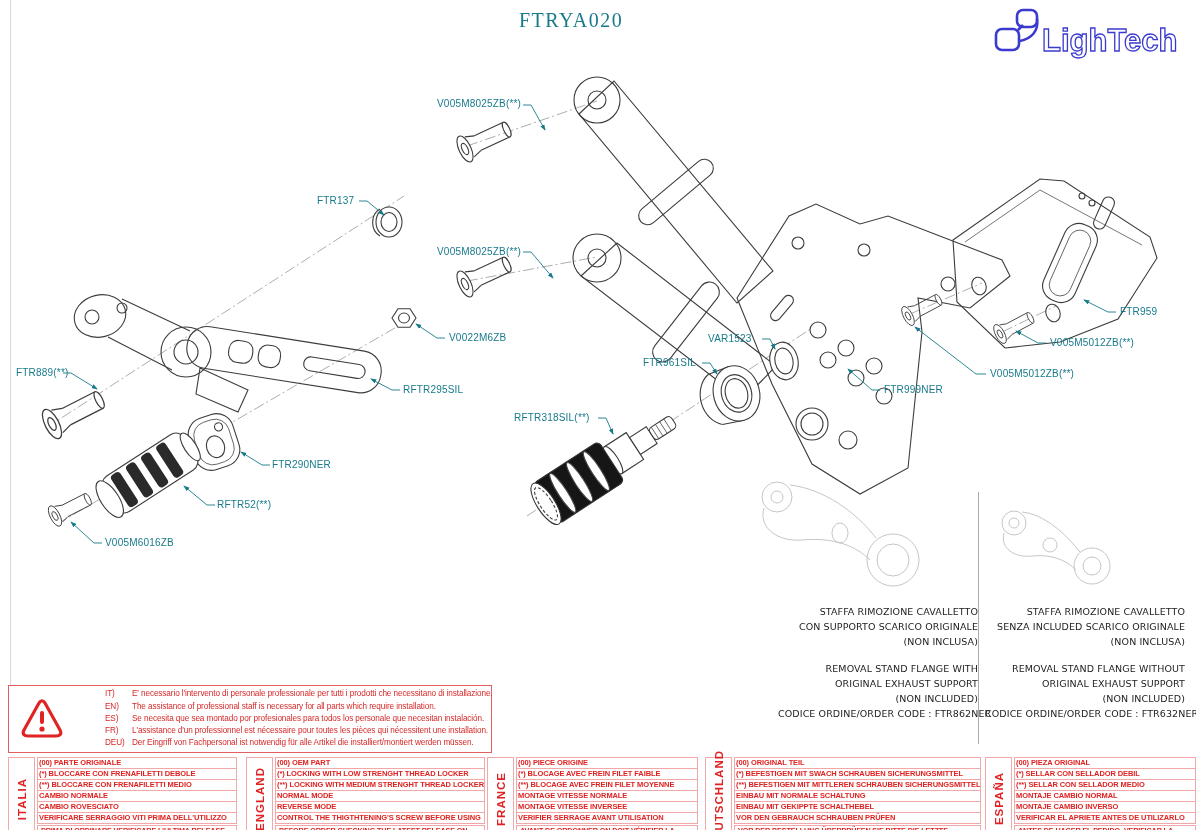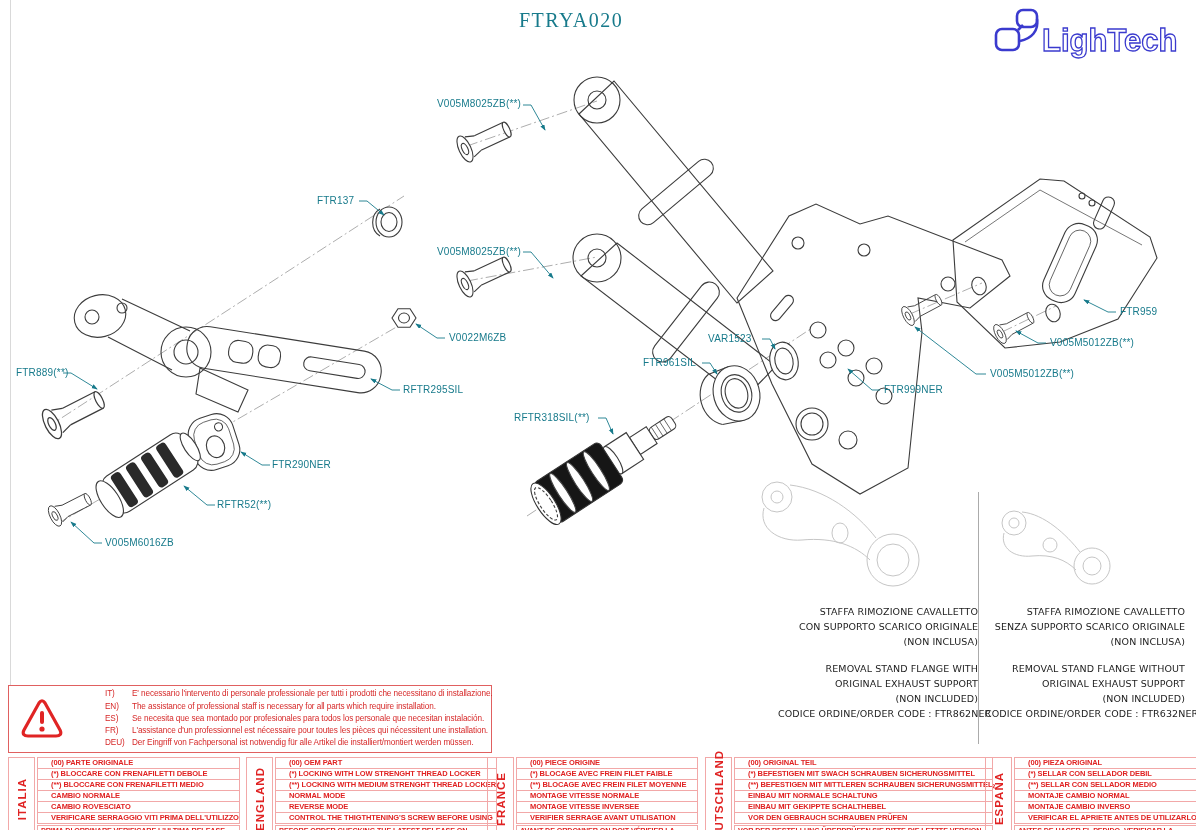--- a/index.html
+++ b/index.html
@@ -25,21 +25,21 @@
   .warn-lines{margin-left:14px;}
   .warnline{display:flex;font-size:8.2px;color:#d62828;line-height:12.2px;letter-spacing:-.1px;white-space:nowrap;margin-left:28px;}
   .wl-lang{width:27px;flex:none;}
   
   .ptable{position:absolute;top:757px;display:flex;align-items:stretch;height:84px;}
   .vlab{width:25px;border:1px solid #f2a8a8;display:flex;align-items:center;justify-content:center;flex:none;}
   .vlab span{writing-mode:vertical-rl;transform:rotate(180deg);font-size:11.5px;font-weight:bold;
              color:#e02222;letter-spacing:1px;white-space:nowrap;}
   .rows{flex:1;margin-left:2px;}
   .trow{border:1px solid #f2a8a8;margin-top:-1px;height:10px;line-height:9px;font-size:7.5px;
-        font-weight:bold;color:#e02222;padding-left:13px;white-space:nowrap;overflow:hidden;
+        font-weight:bold;color:#e02222;padding-left:1px;white-space:nowrap;overflow:hidden;
         letter-spacing:-.1px;}
   .trow:first-child{margin-top:0;}
   .tnote{border:1px solid #f2a8a8;margin-top:1px;min-height:17px;font-size:7.2px;font-weight:bold;
          color:#e02222;line-height:8.8px;padding:1px 2px 1px 3px;letter-spacing:-.1px;}
 </style>
 </head>
 <body>
 
 <div class="page-edge"></div>
 
@@ -274,21 +274,21 @@
   <div class="ln">(NON INCLUSA)</div>
   <div class="gap"></div>
   <div class="ln">REMOVAL STAND FLANGE WITH</div>
   <div class="ln">ORIGINAL EXHAUST SUPPORT</div>
   <div class="ln">(NON INCLUDED)</div>
   <div class="ln">CODICE ORDINE/ORDER CODE : FTR862NER</div>
 </div>
 <div class="vdivider"></div>
 <div class="stand" style="left:985px;top:604px">
   <div class="ln">STAFFA RIMOZIONE CAVALLETTO</div>
-  <div class="ln">SENZA SUPPORTO SCARICO ORIGINALE</div>
+  <div class="ln">SENZA INCLUDED SCARICO ORIGINALE</div>
   <div class="ln">(NON INCLUSA)</div>
   <div class="gap"></div>
   <div class="ln">REMOVAL STAND FLANGE WITHOUT</div>
   <div class="ln">ORIGINAL EXHAUST SUPPORT</div>
   <div class="ln">(NON INCLUDED)</div>
   <div class="ln">CODICE ORDINE/ORDER CODE : FTR632NER</div>
 </div>
 
 <div class="warnbox">
   <svg class="warn-tri" width="42" height="40" viewBox="0 0 42 40">

